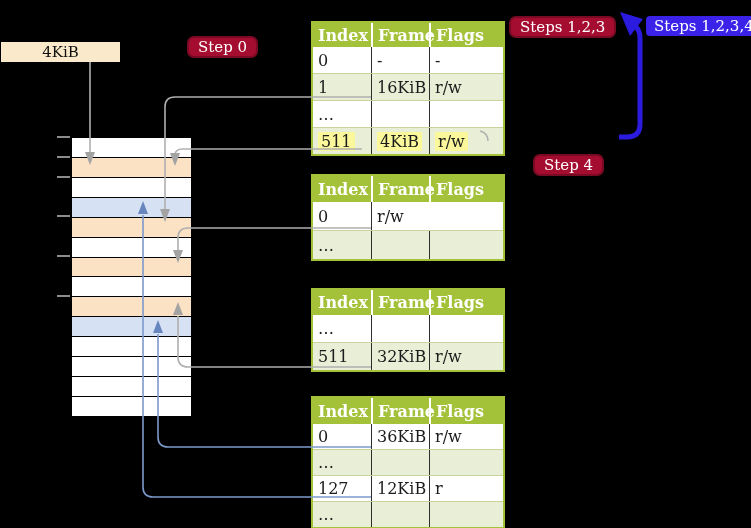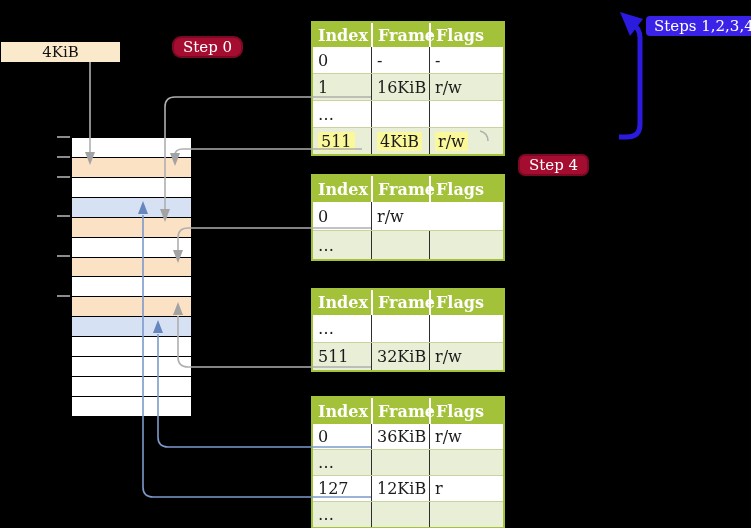--- a/index.html
+++ b/index.html
@@ -31,36 +31,37 @@
   .pt-cell:nth-child(3){width:50px;flex:1;}
   .pt-cell + .pt-cell{border-left:1px solid #2e2e2e;}
   .hl{background:#FBF89B;padding:0 3px;}
 
   
   #page-size-label{position:absolute;left:1px;top:42px;width:119px;height:20px;background:#FAEACB;
                    color:#111;font-size:15px;display:flex;align-items:center;justify-content:center;z-index:3;}
   .badge{position:absolute;color:#fff;font-size:15px;line-height:16px;white-space:nowrap;z-index:4;}
   .badge.red{background:#A50D30;border:2px solid #7A0A24;border-radius:7px;padding:1px 9px;}
   .badge.blue{background:#3A22E8;border-radius:4px;padding:2px 8px;}
-  #badge-step0{left:172px;top:36px;border-radius:9px;}
+  #badge-step0{left:187px;top:36px;}
   #badge-steps123{left:509px;top:16px;}
   #badge-steps1234{left:646px;top:16px;}
-  #badge-step4{left:518px;top:154px;}
+  #badge-step4{left:533px;top:154px;}
 
   
   #arrow-layer{position:absolute;left:0;top:0;z-index:10;pointer-events:none;}
 </style>
 </head>
 <body>
 
 <div class="stage">
 
   <div id="page-size-label">4KiB</div>
 
   <div class="badge red" id="badge-step0">Step 0</div>
+  <div class="badge red" id="badge-steps123">Steps 1,2,3</div>
   <div class="badge blue" id="badge-steps1234">Steps 1,2,3,4</div>
   <div class="badge red" id="badge-step4">Step 4</div>
 
   <div id="memory-column">
       <div class="mrow plain"></div>
       <div class="mrow frame"></div>
       <div class="mrow plain"></div>
       <div class="mrow target"></div>
       <div class="mrow frame"></div>
       <div class="mrow plain"></div>

